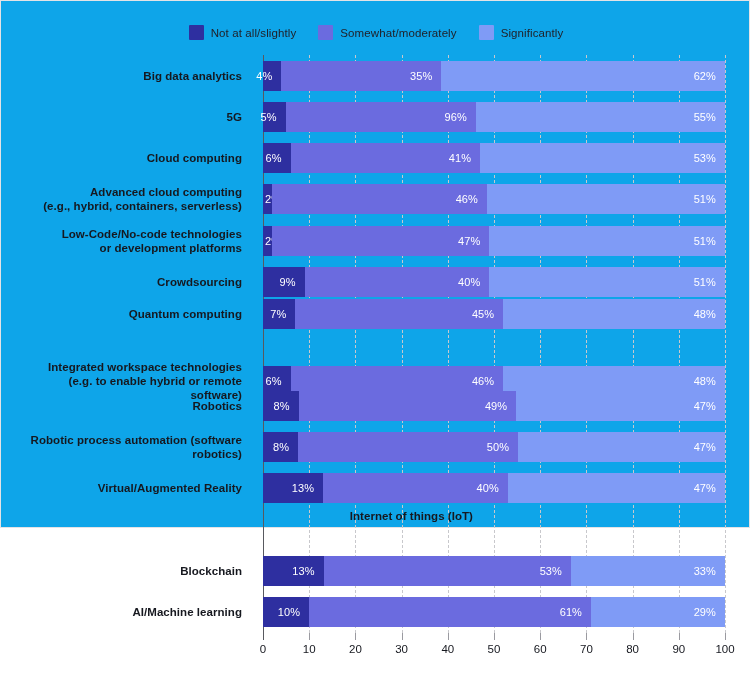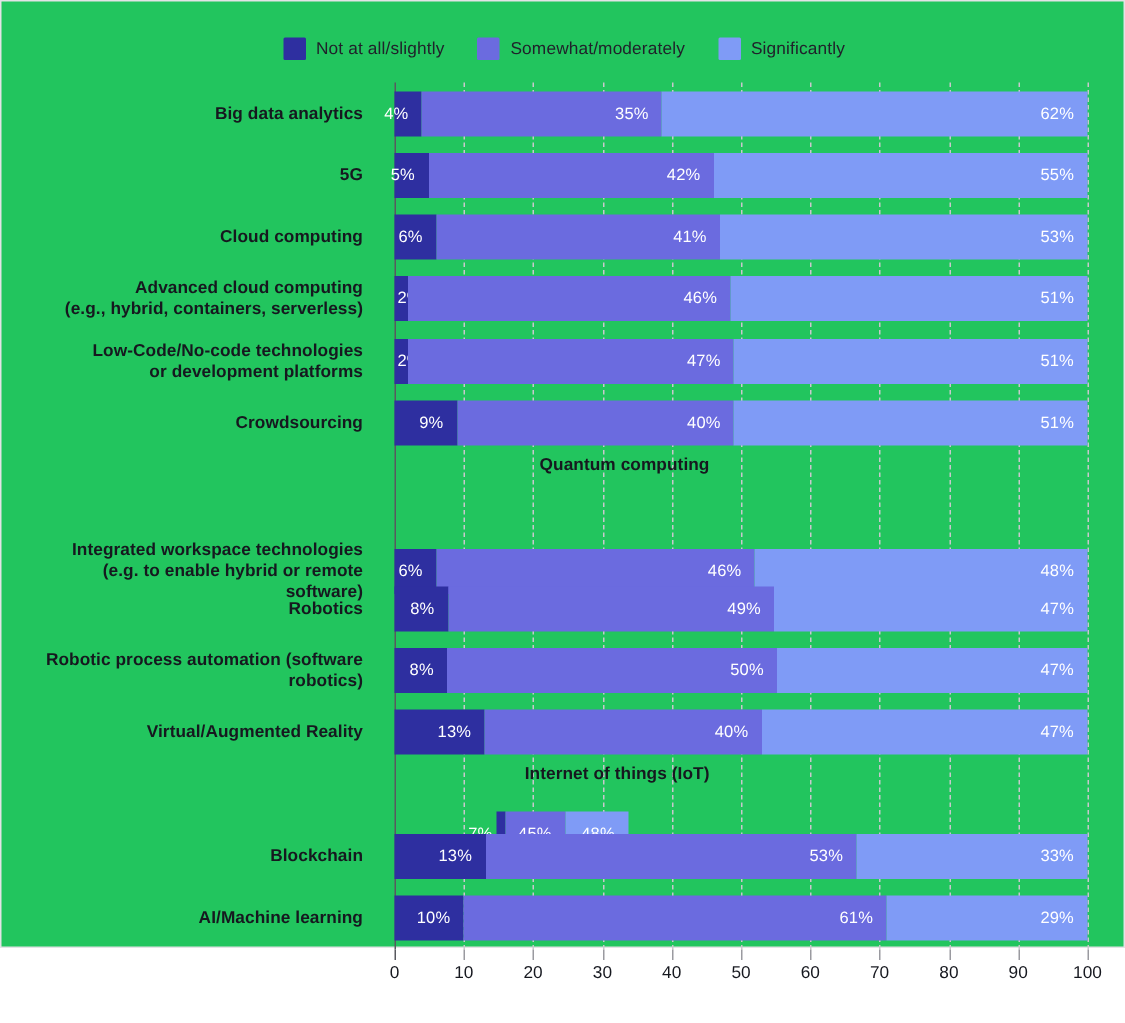--- a/index.html
+++ b/index.html
@@ -9,24 +9,24 @@
   }
   body {
     font-family: "Liberation Sans", sans-serif;
     width: 750px;
     height: 682px;
     overflow: hidden;
   }
   #root {
     position: relative;
     width: 750px;
-    height: 632px;
+    height: 528px;
     box-sizing: border-box;
     border: 1px solid #e3e3e6;
-    background: #22c55e;
+    background: #0ea5e9;
   }
 
   
   #legend {
     position: absolute;
     left: 0;
     top: 24px;
     width: 750px;
     display: flex;
     justify-content: center;
@@ -211,21 +211,21 @@
             </div>
           </div>
         </div>
         <div class="row" style="top: 41.2857px; height: 41.2857px;">
           <div class="row-label"><span>5G</span></div>
           <div class="bar" style="height: 30px;">
             <div class="seg" style="width: 4.90196%; background: rgb(46, 47, 160); height: 30px;">
               <span class="seg-val">5%</span>
             </div>
             <div class="seg" style="width: 41.1765%; background: rgb(107, 107, 223); height: 30px;">
-              <span class="seg-val">42%</span>
+              <span class="seg-val">96%</span>
             </div>
             <div class="seg" style="width: 53.9216%; background: rgb(127, 155, 246); height: 30px;">
               <span class="seg-val">55%</span>
             </div>
           </div>
         </div>
         <div class="row" style="top: 82.5714px; height: 41.2857px;">
           <div class="row-label"><span>Cloud computing</span></div>
           <div class="bar" style="height: 30px;">
             <div class="seg" style="width: 6%; background: rgb(46, 47, 160); height: 30px;">
@@ -274,21 +274,21 @@
               <span class="seg-val">9%</span>
             </div>
             <div class="seg" style="width: 40%; background: rgb(107, 107, 223); height: 30px;">
               <span class="seg-val">40%</span>
             </div>
             <div class="seg" style="width: 51%; background: rgb(127, 155, 246); height: 30px;">
               <span class="seg-val">51%</span>
             </div>
           </div>
         </div>
-        <div class="row" style="top: 248px; height: 41.2857px; flex-direction: column;">
+        <div class="row" style="top: 238px; height: 41.2857px;">
           <div class="row-label"><span>Quantum computing</span></div>
           <div class="bar" style="height: 30px;">
             <div class="seg" style="width: 7%; background: rgb(46, 47, 160); height: 30px;">
               <span class="seg-val">7%</span>
             </div>
             <div class="seg" style="width: 45%; background: rgb(107, 107, 223); height: 30px;">
               <span class="seg-val">45%</span>
             </div>
             <div class="seg" style="width: 48%; background: rgb(127, 155, 246); height: 30px;">
               <span class="seg-val">48%</span>

